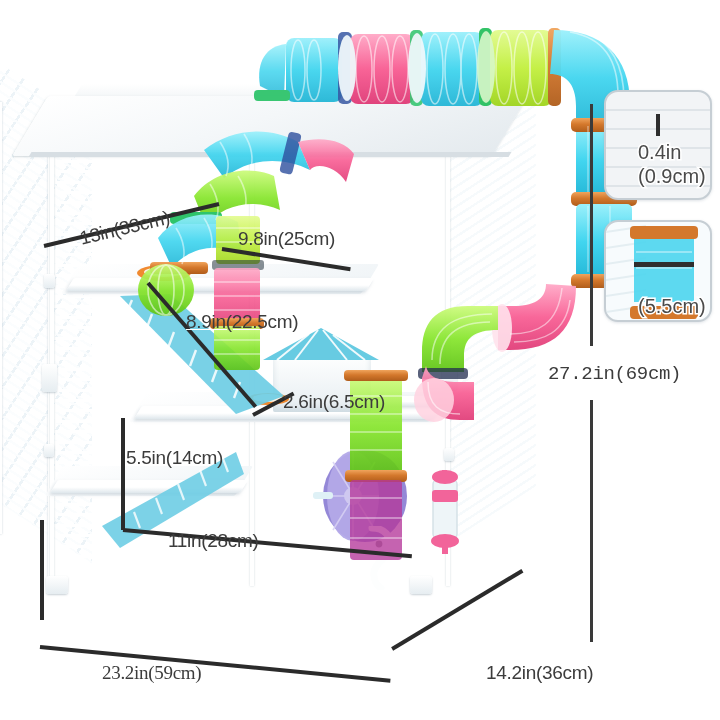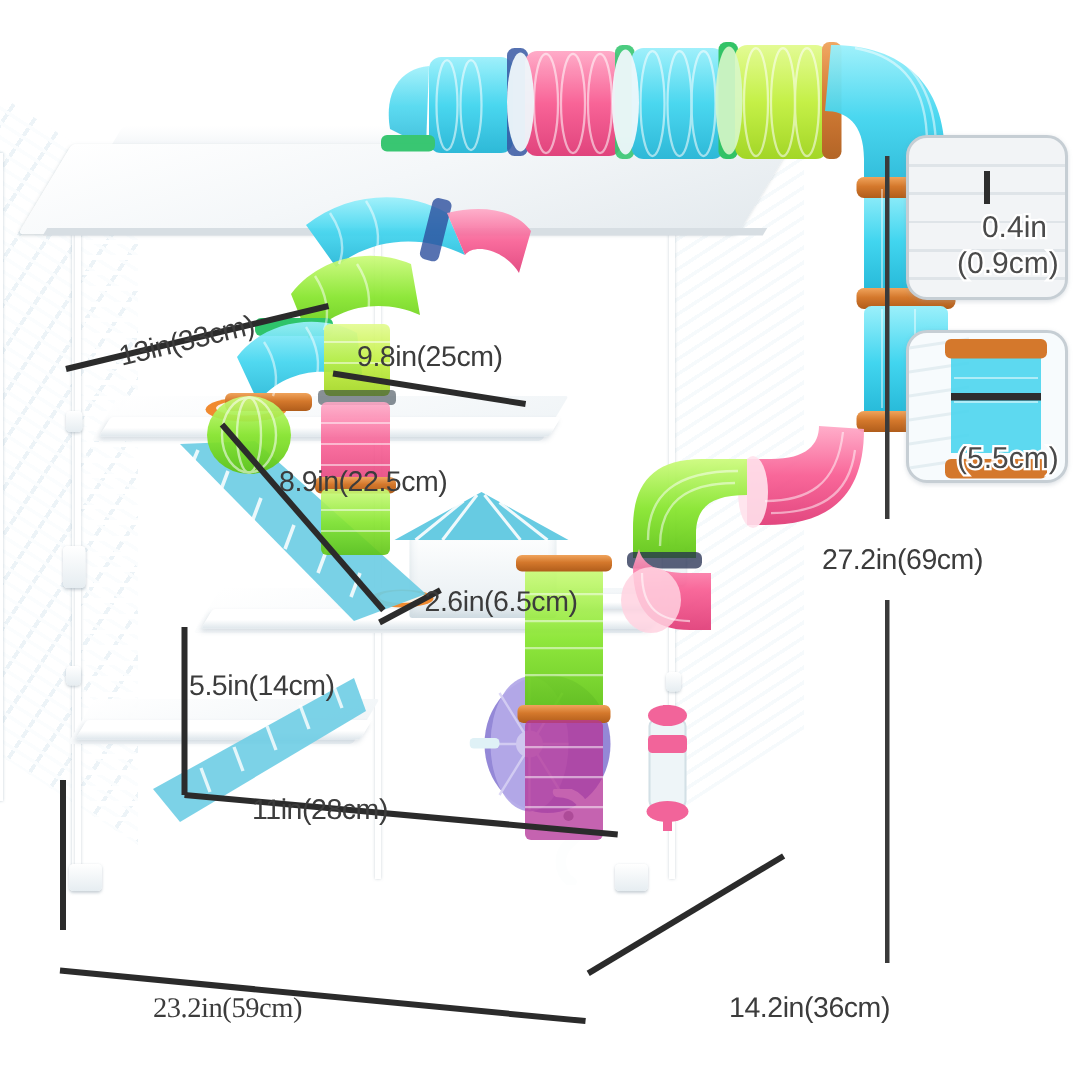--- a/index.html
+++ b/index.html
@@ -145,21 +145,21 @@
     background:#f2f4f6;overflow:hidden;z-index:70;
     box-shadow:0 1px 3px rgba(140,155,168,.28);
   }
   .inset-lines{
     position:absolute;inset:0;
     background:repeating-linear-gradient(to bottom,
       rgba(0,0,0,0) 0px, rgba(0,0,0,0) 17px,
       #dfe4e8 17px, #dfe4e8 19px);
   }
   .inset-text{
-    position:absolute;left:0;right:12px;text-align:right;
+    position:absolute;left:0;right:0;text-align:left;
     color:#4a4a4a;font-size:20px;line-height:25px;
     -webkit-text-stroke:3px #ffffff;paint-order:stroke fill;
     z-index:6;
     padding-left:32px;
   }
   .inset-text b{font-weight:normal;}
   .inset-gapmark{position:absolute;background:#2e2e2e;z-index:5;}
 </style>
 </head>
 <body>
@@ -440,21 +440,21 @@
   <div class="dimlabel" style="left:80px;top:228px;transform:rotate(-13.5deg);transform-origin:left center;">
     <span>13in(33cm)</span>
   </div>
 
   <div class="dimline" style="left:222px;top:247px;width:130px;height:4px;transform:rotate(9deg);transform-origin:left center;"></div>
   <div class="dimlabel" style="left:238px;top:228px;">
     <span>9.8in(25cm)</span>
   </div>
 
   <div class="dimline" style="left:148px;top:281px;width:164px;height:4px;transform:rotate(49deg);transform-origin:left center;"></div>
-  <div class="dimlabel" style="left:186px;top:311px;">
+  <div class="dimlabel" style="left:186px;top:311px;text-decoration:underline;">
     <span>8.9in(22.5cm)</span>
   </div>
 
   <div class="dimline" style="left:253px;top:413px;width:46px;height:4px;transform:rotate(-28deg);transform-origin:left center;"></div>
   <div class="dimlabel" style="left:283px;top:391px;">
     <span>2.6in(6.5cm)</span>
   </div>
 
   <div class="dimline" style="left:121px;top:418px;width:3.5px;height:112px;"></div>
   <div class="dimlabel" style="left:126px;top:447px;text-align:center;">
@@ -473,21 +473,21 @@
     <span>23.2in(59cm)</span>
   </div>
 
   <div class="dimline" style="left:392px;top:647px;width:152px;height:3.5px;transform:rotate(-31deg);transform-origin:left center;"></div>
   <div class="dimlabel" style="left:486px;top:662px;">
     <span>14.2in(36cm)</span>
   </div>
 
   <div class="dimline thin" style="left:590px;top:104px;width:3px;height:242px;"></div>
   <div class="dimline thin" style="left:590px;top:400px;width:3px;height:242px;"></div>
-  <div class="dimlabel" style="left:548px;top:363px;">
+  <div class="dimlabel" style="left:548px;top:363px;font-family:Liberation Mono, monospace;">
     <span>27.2in(69cm)</span>
   </div>
 
   <div class="inset" style="left:604px;top:90px;width:104px;height:106px;">
     <div class="inset-lines"></div>
     <div class="inset-gapmark" style="left:50px;top:22px;width:4px;height:22px;"></div>
     <div class="inset-text" style="top:48px;"><b>0.4in</b></div>
     <div class="inset-text" style="top:72px;"><b>(0.9cm)</b></div>
   </div>
 

